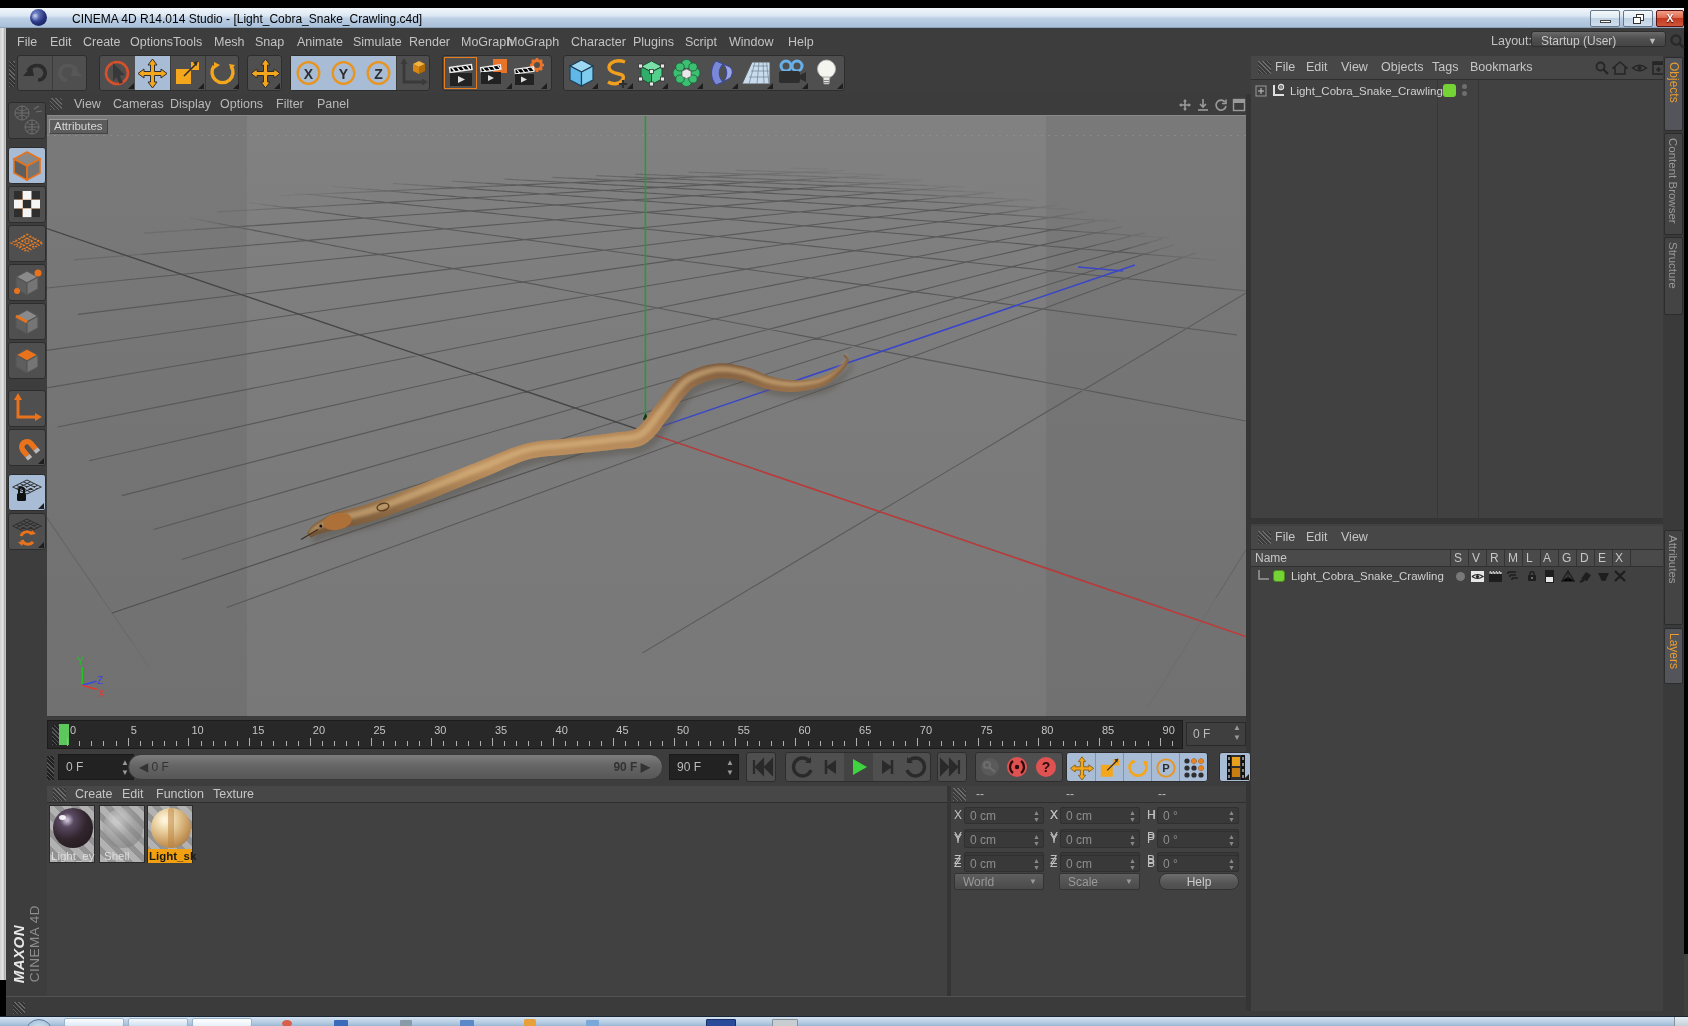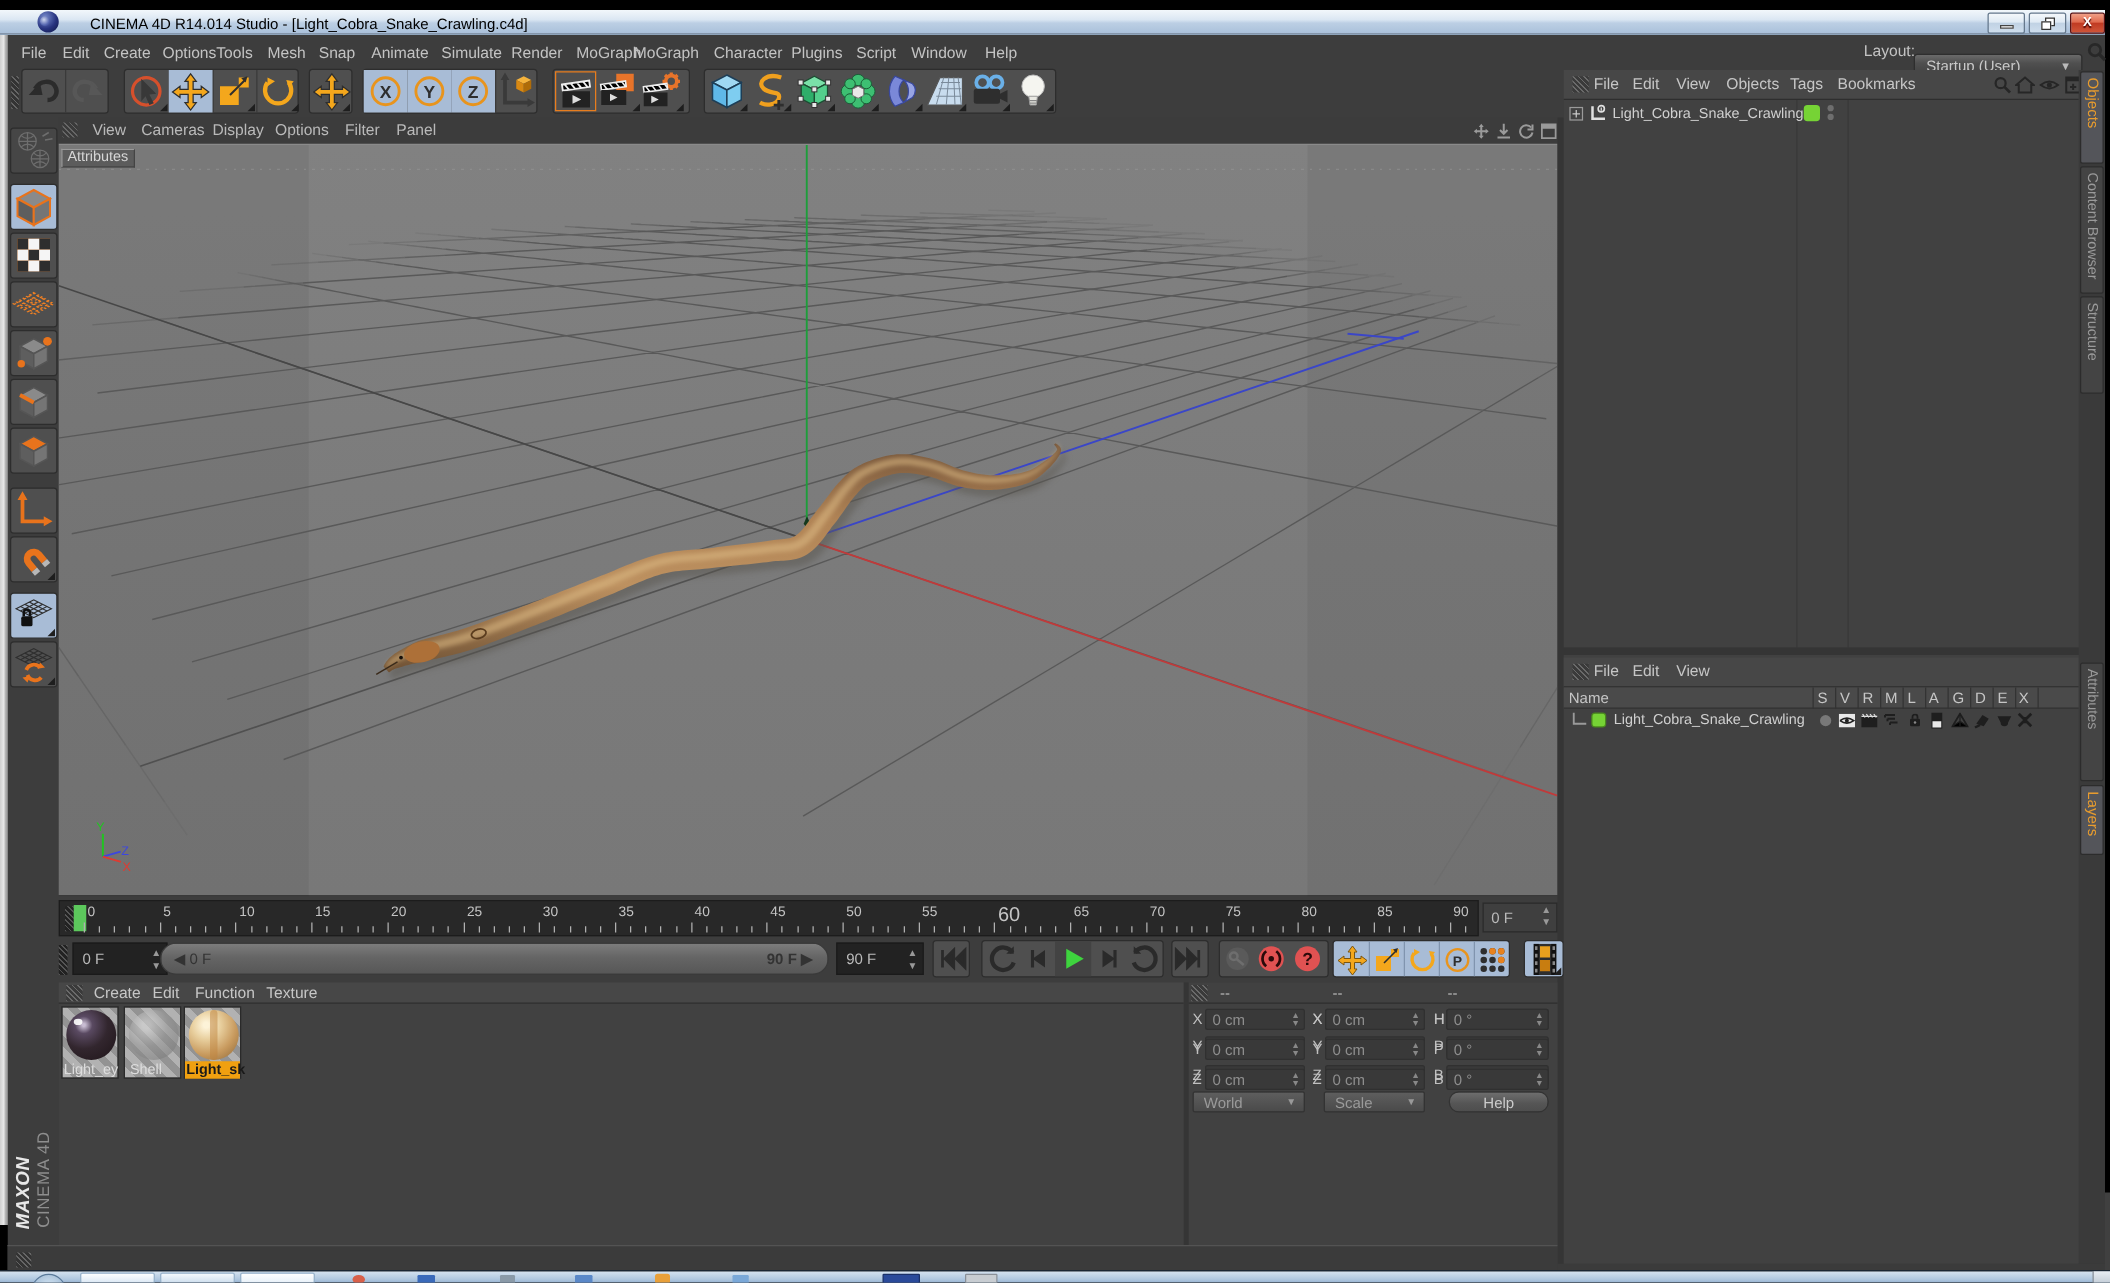--- a/index.html
+++ b/index.html
@@ -51,21 +51,21 @@
 <div class="abs txt" style="left:353px;top:35px;">Simulate</div>
 <div class="abs txt" style="left:409px;top:35px;">Render</div>
 <div class="abs txt" style="left:461px;top:35px;">MoGraph</div>
 <div class="abs txt" style="left:507px;top:35px;">MoGraph</div>
 <div class="abs txt" style="left:571px;top:35px;text-align:center;">Character</div>
 <div class="abs txt" style="left:633px;top:35px;">Plugins</div>
 <div class="abs txt" style="left:685px;top:35px;">Script</div>
 <div class="abs txt" style="left:729px;top:35px;">Window</div>
 <div class="abs txt" style="left:788px;top:35px;">Help</div>
 <div class="abs txt" style="left:1491px;top:34px;font-size:12.5px;">Layout:</div>
-<div class="abs" style="left:1531px;top:43px;width:135px;height:16px;border-radius:3px;border:1px solid #2e2e2e;
+<div class="abs" style="left:1531px;top:31px;width:135px;height:16px;border-radius:3px;border:1px solid #2e2e2e;
  background:linear-gradient(#6a6a6a,#505050 45%,#444);color:#c9c9c9;font-size:12px;line-height:19px;padding-left:9px;">Startup (User)
  <span style="position:absolute;right:8px;top:0px;color:#bbb;font-size:9px;">▼</span></div>
 <svg class="abs" style="left:1669px;top:33px;" width="17" height="17" viewBox="0 0 17 17">
  <circle cx="7" cy="7" r="4.6" fill="none" stroke="#282828" stroke-width="2.2"></circle>
  <line x1="10.5" y1="10.5" x2="15" y2="15" stroke="#282828" stroke-width="2.6"></line>
     </svg>
 </div>
 
 <style>
 .tbg{position:absolute;top:55px;height:36px;background:#4f4f4f;border:1px solid #2d2d2d;border-radius:3px;}
@@ -742,21 +742,21 @@
         <div class="abs" style="left:143.4px;top:3px;color:#c4c4c4;font-size:11px;">10</div>
         <div class="abs" style="left:204.1px;top:3px;color:#c4c4c4;font-size:11px;">15</div>
         <div class="abs" style="left:264.8px;top:3px;color:#c4c4c4;font-size:11px;">20</div>
         <div class="abs" style="left:325.5px;top:3px;color:#c4c4c4;font-size:11px;">25</div>
         <div class="abs" style="left:386.2px;top:3px;color:#c4c4c4;font-size:11px;">30</div>
         <div class="abs" style="left:446.9px;top:3px;color:#c4c4c4;font-size:11px;">35</div>
         <div class="abs" style="left:507.6px;top:3px;color:#c4c4c4;font-size:11px;">40</div>
         <div class="abs" style="left:568.3px;top:3px;color:#c4c4c4;font-size:11px;">45</div>
         <div class="abs" style="left:629.0px;top:3px;color:#c4c4c4;font-size:11px;">50</div>
         <div class="abs" style="left:689.7px;top:3px;color:#c4c4c4;font-size:11px;">55</div>
-        <div class="abs" style="left:750.4px;top:3px;color:#c4c4c4;font-size:16px;">60</div>
+        <div class="abs" style="left:750.4px;top:3px;color:#c4c4c4;font-size:11px;">60</div>
         <div class="abs" style="left:811.1px;top:3px;color:#c4c4c4;font-size:11px;">65</div>
         <div class="abs" style="left:871.8px;top:3px;color:#c4c4c4;font-size:11px;">70</div>
         <div class="abs" style="left:932.5px;top:3px;color:#c4c4c4;font-size:11px;">75</div>
         <div class="abs" style="left:993.2px;top:3px;color:#c4c4c4;font-size:11px;">80</div>
         <div class="abs" style="left:1053.9px;top:3px;color:#c4c4c4;font-size:11px;">85</div>
         <div class="abs" style="left:1114.6px;top:3px;color:#c4c4c4;font-size:11px;">90</div>
       </div>
  </div>
  <div class="abs" style="left:1186px;top:722px;width:60px;height:24px;background:#3f3f3f;border:1px solid #2a2a2a;color:#bbb;font-size:12px;line-height:22px;padding-left:6px;">0 F
    <span style="position:absolute;right:4px;top:0;color:#999;font-size:8px;line-height:10px;">▲<br>▼</span></div>

